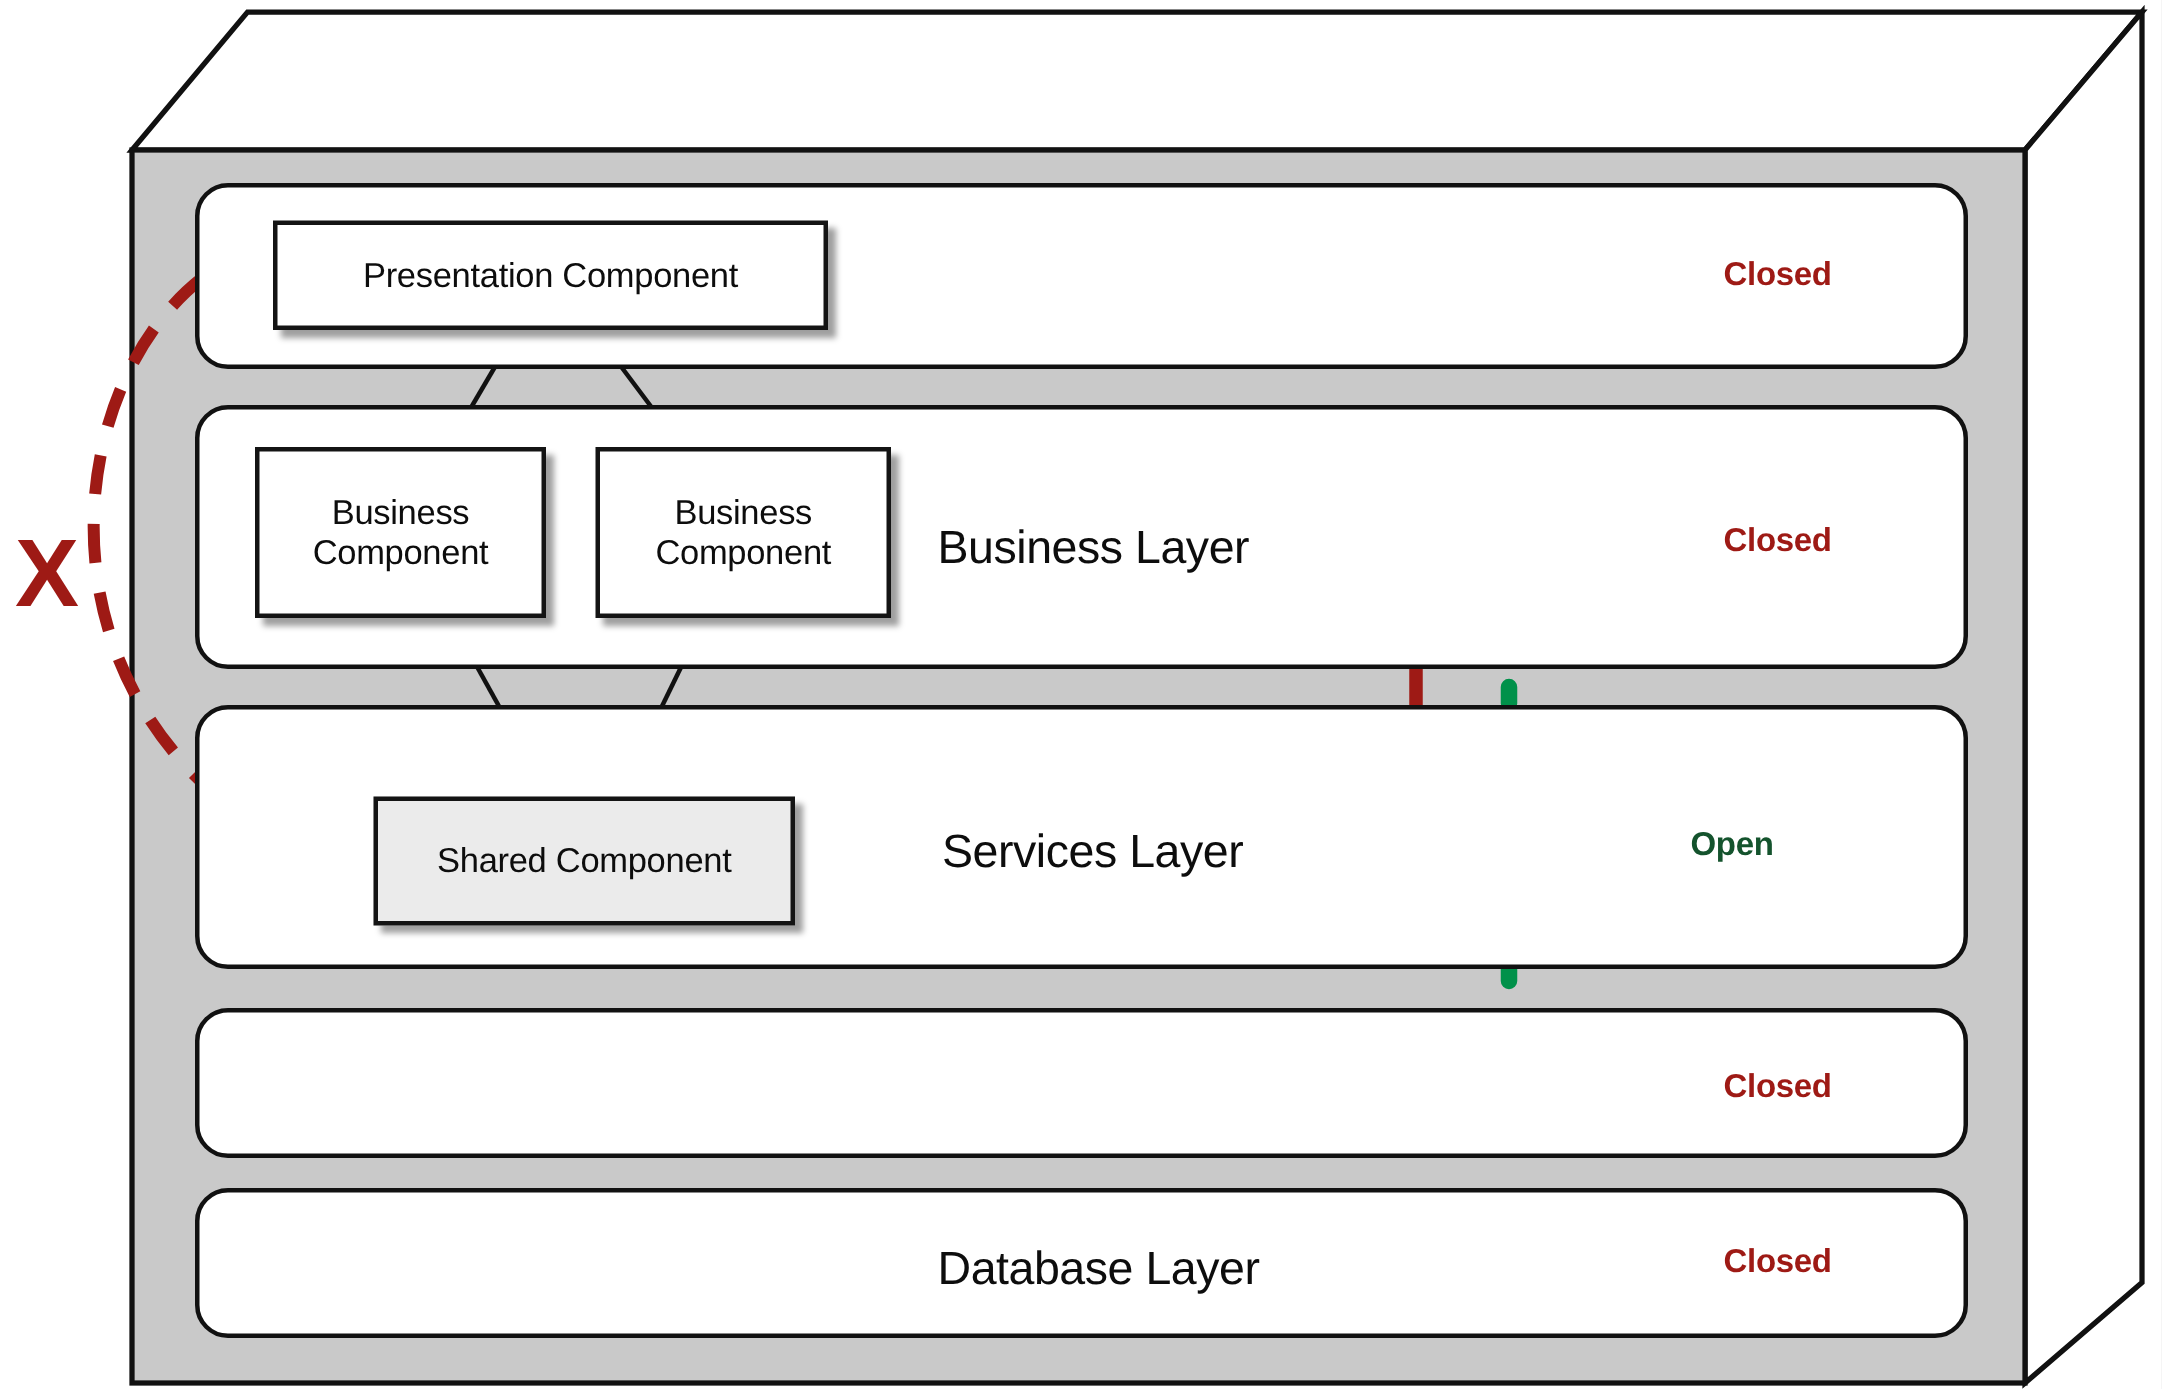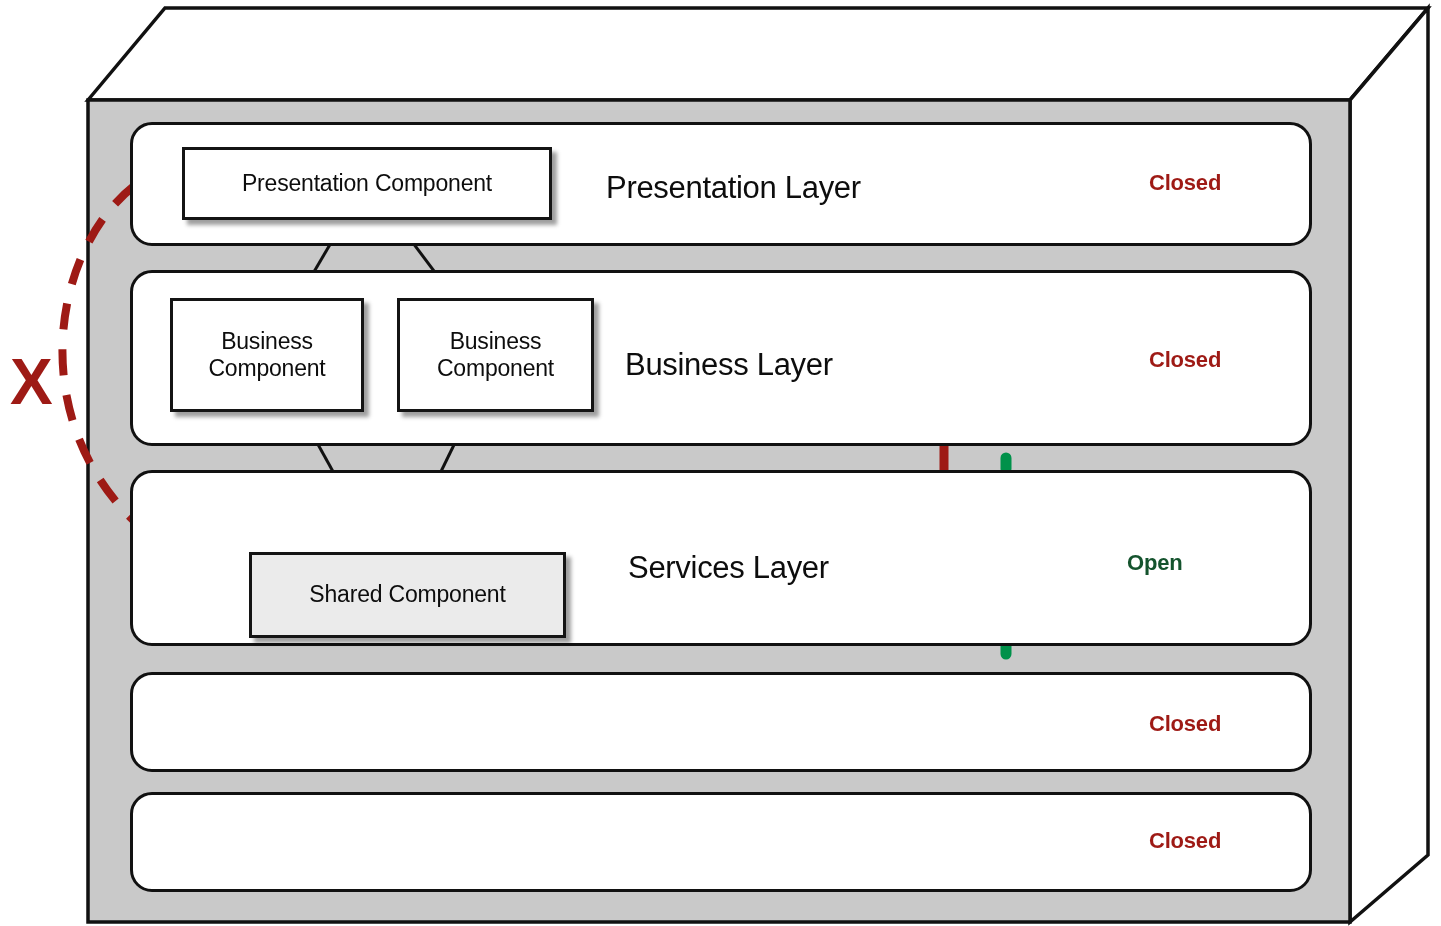--- a/index.html
+++ b/index.html
@@ -104,39 +104,39 @@
     <line x1="1006" y1="384" x2="1006" y2="692" stroke="#00914A" stroke-width="11" stroke-dasharray="11 26" stroke-linecap="round"></line>
     <polygon points="989,695 1023,695 1006,734" fill="#00914A"></polygon>
   </svg>
 
   <div class="layer-strip" style="left:130px; top:122px; width:1182px; height:124px;"></div>
   <div class="layer-strip" style="left:130px; top:270px; width:1182px; height:176px;"></div>
   <div class="layer-strip" style="left:130px; top:470px; width:1182px; height:176px;"></div>
   <div class="layer-strip" style="left:130px; top:672px; width:1182px; height:100px;"></div>
   <div class="layer-strip" style="left:130px; top:792px; width:1182px; height:100px;"></div>
 
-  <div class="layer-name" style="left:606px; top:170px;">Presentation Layer</div>
   <div class="layer-name" style="left:625px; top:347px;">Business Layer</div>
   <div class="layer-name" style="left:628px; top:550px;">Services Layer</div>
+  <div class="layer-name" style="left:625px; top:828px;">Database Layer</div>
 
   <div class="layer-status" style="left:1149px; top:170px; color:#9E1A15;">Closed</div>
   <div class="layer-status" style="left:1149px; top:347px; color:#9E1A15;">Closed</div>
   <div class="layer-status" style="left:1127px; top:550px; color:#14532d;">Open</div>
   <div class="layer-status" style="left:1149px; top:711px; color:#9E1A15;">Closed</div>
   <div class="layer-status" style="left:1149px; top:828px; color:#9E1A15;">Closed</div>
 
   <div class="comp-box" style="left:182px; top:147px; width:370px; height:73px;">Presentation Component</div>
 
   <div class="comp-box" style="left:170px; top:298px; width:194px; height:114px; flex-direction:column;">
     <span>Business</span>
     <span>Component</span>
   </div>
 
   <div class="comp-box" style="left:397px; top:298px; width:197px; height:114px; flex-direction:column;">
     <span>Business</span>
     <span>Component</span>
   </div>
 
-  <div class="comp-box shared" style="left:249px; top:552px; width:317px; height:86px;">Shared Component</div>
+  <div class="comp-box shared" style="left:249px; top:531px; width:281px; height:86px;">Shared Component</div>
 
   <div class="xmark" style="left:10px; top:350px; color:#9E1A15;">X</div>
 
 </div>
 
 </body></html>

